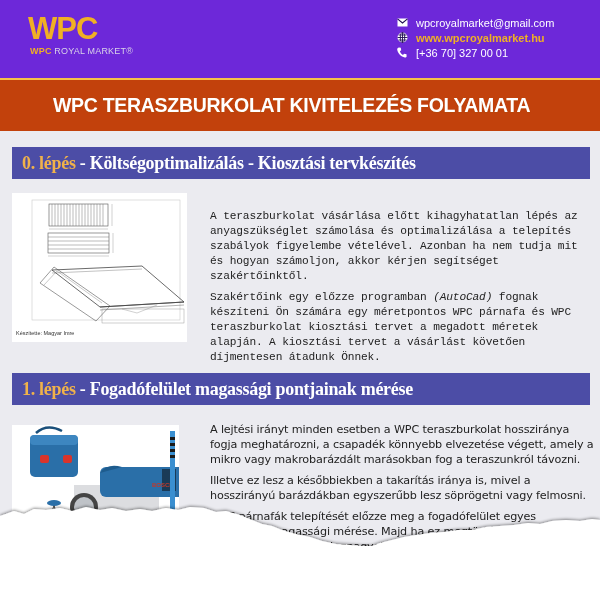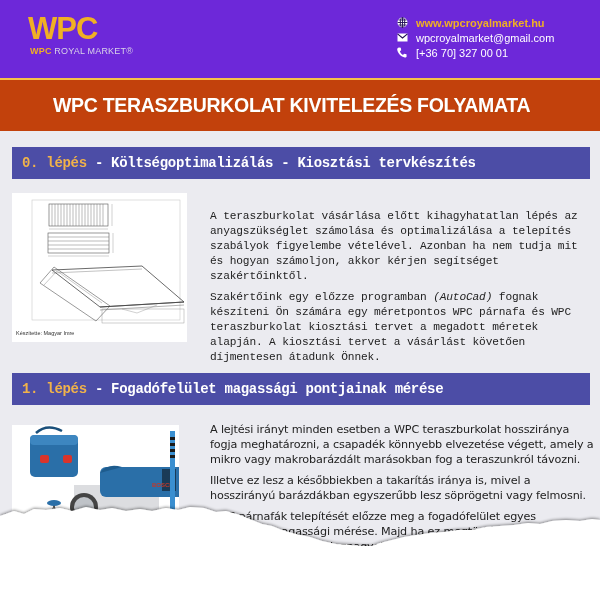--- a/index.html
+++ b/index.html
@@ -44,21 +44,21 @@
       position: absolute; left: 0; top: 131px; width: 600px; height: 459px;
       background: #ebebf0;
     }
 
     .step-bar {
       position: absolute; left: 12px; width: 578px; height: 32px;
       background: #4c4da6;
     }
     .step-bar .st {
       position: absolute; left: 10px; top: 7px; white-space: nowrap;
-      font-family: Liberation Mono, monospace; font-weight: bold; font-size: 14px; line-height: 18px;
+      font-family: Liberation Serif, serif; font-weight: bold; font-size: 18px; line-height: 18px;
       color: #ffffff; letter-spacing: -0.3px;
     }
     .step-bar .num { color: #f0b24a; }
 
     .img-card { position: absolute; left: 12px; background: #ffffff; }
     .para {
       position: absolute; left: 210px; width: 384px;
       font-family: "DejaVu Sans", sans-serif; font-size: 11.2px; line-height: 15px;
       color: #222222; letter-spacing: -0.15px;
     }
@@ -72,38 +72,38 @@
 
 <div class="header">
   <div class="logo">
     <div class="logo-mark">
       <span>WPC</span>
     </div>
     <div class="logo-sub"><b>WPC</b><span> ROYAL MARKET®</span></div>
   </div>
 
   <div class="contacts">
+    <div class="contact-row">
+      <span class="ic">
+        <svg width="11" height="9" viewBox="0 0 11 9">
+            <rect x="0.5" y="0.5" width="10" height="8" fill="#ffffff"></rect>
+            <path d="M0.5 0.8 L5.5 5 L10.5 0.8" stroke="#1e0b52" stroke-width="1.1" fill="none"></path>
+          </svg>
+      </span>
+      <span class="txt">wpcroyalmarket@gmail.com</span>
+    </div>
     <div class="contact-row">
       <span class="ic">
         <svg width="11" height="11" viewBox="0 0 11 11">
             <circle cx="5.5" cy="5.5" r="5" fill="#ffffff"></circle>
             <path d="M0.5 5.5 H10.5 M5.5 0.5 V10.5 M1.5 3 H9.5 M1.5 8 H9.5" stroke="#1e0b52" stroke-width="0.9"></path>
             <ellipse cx="5.5" cy="5.5" rx="2.2" ry="5" fill="none" stroke="#1e0b52" stroke-width="0.9"></ellipse>
           </svg>
       </span>
       <span class="txt web">www.wpcroyalmarket.hu</span>
-    </div>
-    <div class="contact-row">
-      <span class="ic">
-        <svg width="11" height="9" viewBox="0 0 11 9">
-            <rect x="0.5" y="0.5" width="10" height="8" fill="#ffffff"></rect>
-            <path d="M0.5 0.8 L5.5 5 L10.5 0.8" stroke="#1e0b52" stroke-width="1.1" fill="none"></path>
-          </svg>
-      </span>
-      <span class="txt">wpcroyalmarket@gmail.com</span>
     </div>
     <div class="contact-row">
       <span class="ic">
         <svg width="10" height="11" viewBox="0 0 10 11">
             <path d="M2 0.5 L3.8 0.8 L4.2 3.3 L2.9 4.3 C3.5 6 4.5 7.2 6 8 L7 6.7 L9.5 7.2 L9.6 9.4 C9.4 10.2 8.6 10.5 7.8 10.4 C4.2 9.8 0.7 6.3 0.2 2.5 C0.1 1.5 0.9 0.6 2 0.5 Z" fill="#ffffff"></path>
           </svg>
       </span>
       <span class="txt">[+36 70] 327 00 01</span>
     </div>
   </div>

